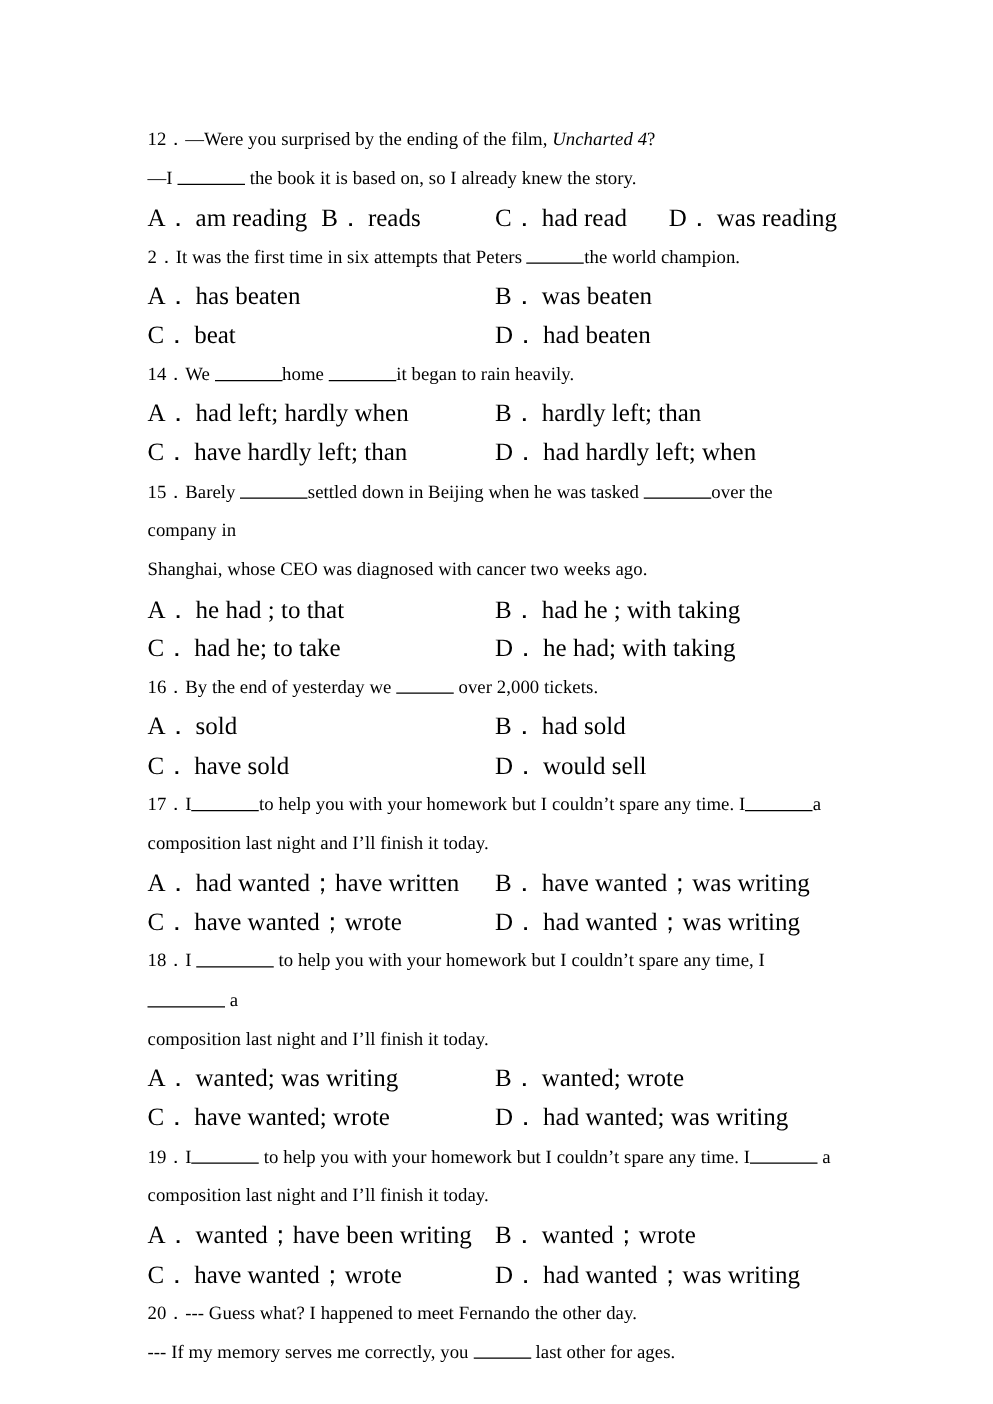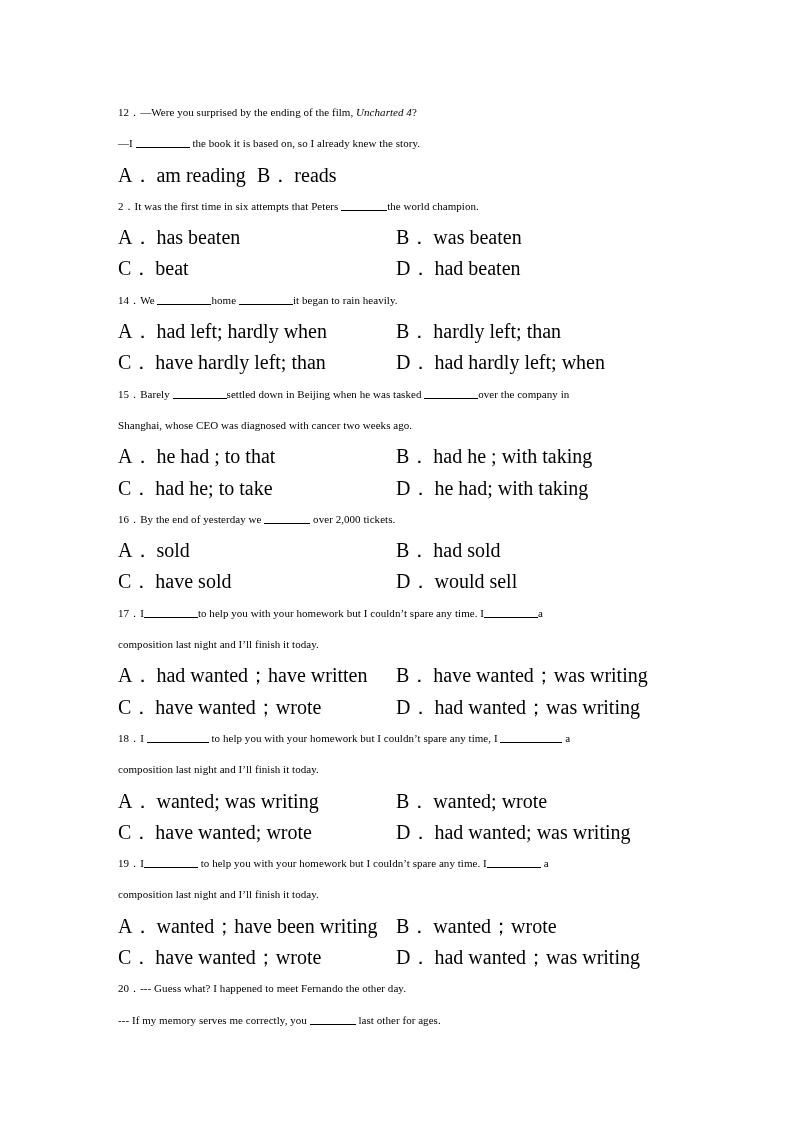--- a/index.html
+++ b/index.html
@@ -19,21 +19,21 @@
   .content {
     position: absolute;
     left: 118px;
     top: 97px;
     width: 556px;
   }
   .q-block {
     margin: 0 0 0 0;
   }
   .line {
-    font-size: 11px;
+    font-size: 15px;
     line-height: 31.3px;
     white-space: pre-wrap;
     letter-spacing: 0.05px;
   }
   .stem {
     text-indent: 0;
   }
   .opts {
     display: flex;
     flex-direction: row;
@@ -65,20 +65,22 @@
 <body>
 
 <div class="page">
   <div class="content">
       <div class="q-block">
         <div class="line stem"><span>12．</span><span>—Were you surprised by the ending of the film, </span><span class="ital">Uncharted 4</span><span>?</span></div>
         <div class="line stem"><span>—I </span><span class="blank b-m"></span><span> the book it is based on, so I already knew the story.</span></div>
         <div class="opts cols4">
           <div class="opt"><span>A．</span><span class="sp"></span><span>am reading</span></div>
           <div class="opt"><span>B．</span><span class="sp"></span><span>reads</span></div>
+          <div class="opt"><span>C．</span><span class="sp"></span><span>had read</span></div>
+          <div class="opt"><span>D．</span><span class="sp"></span><span>was reading</span></div>
         </div>
       </div>
       <div class="q-block">
         <div class="line stem"><span>2．</span><span>It was the first time in six attempts that Peters </span><span class="blank b-s"></span><span>the world champion.</span></div>
         <div class="opts cols2">
           <div class="opt"><span>A．</span><span class="sp"></span><span>has beaten</span></div>
           <div class="opt"><span>B．</span><span class="sp"></span><span>was beaten</span></div>
         </div>
         <div class="opts cols2">
           <div class="opt"><span>C．</span><span class="sp"></span><span>beat</span></div>

